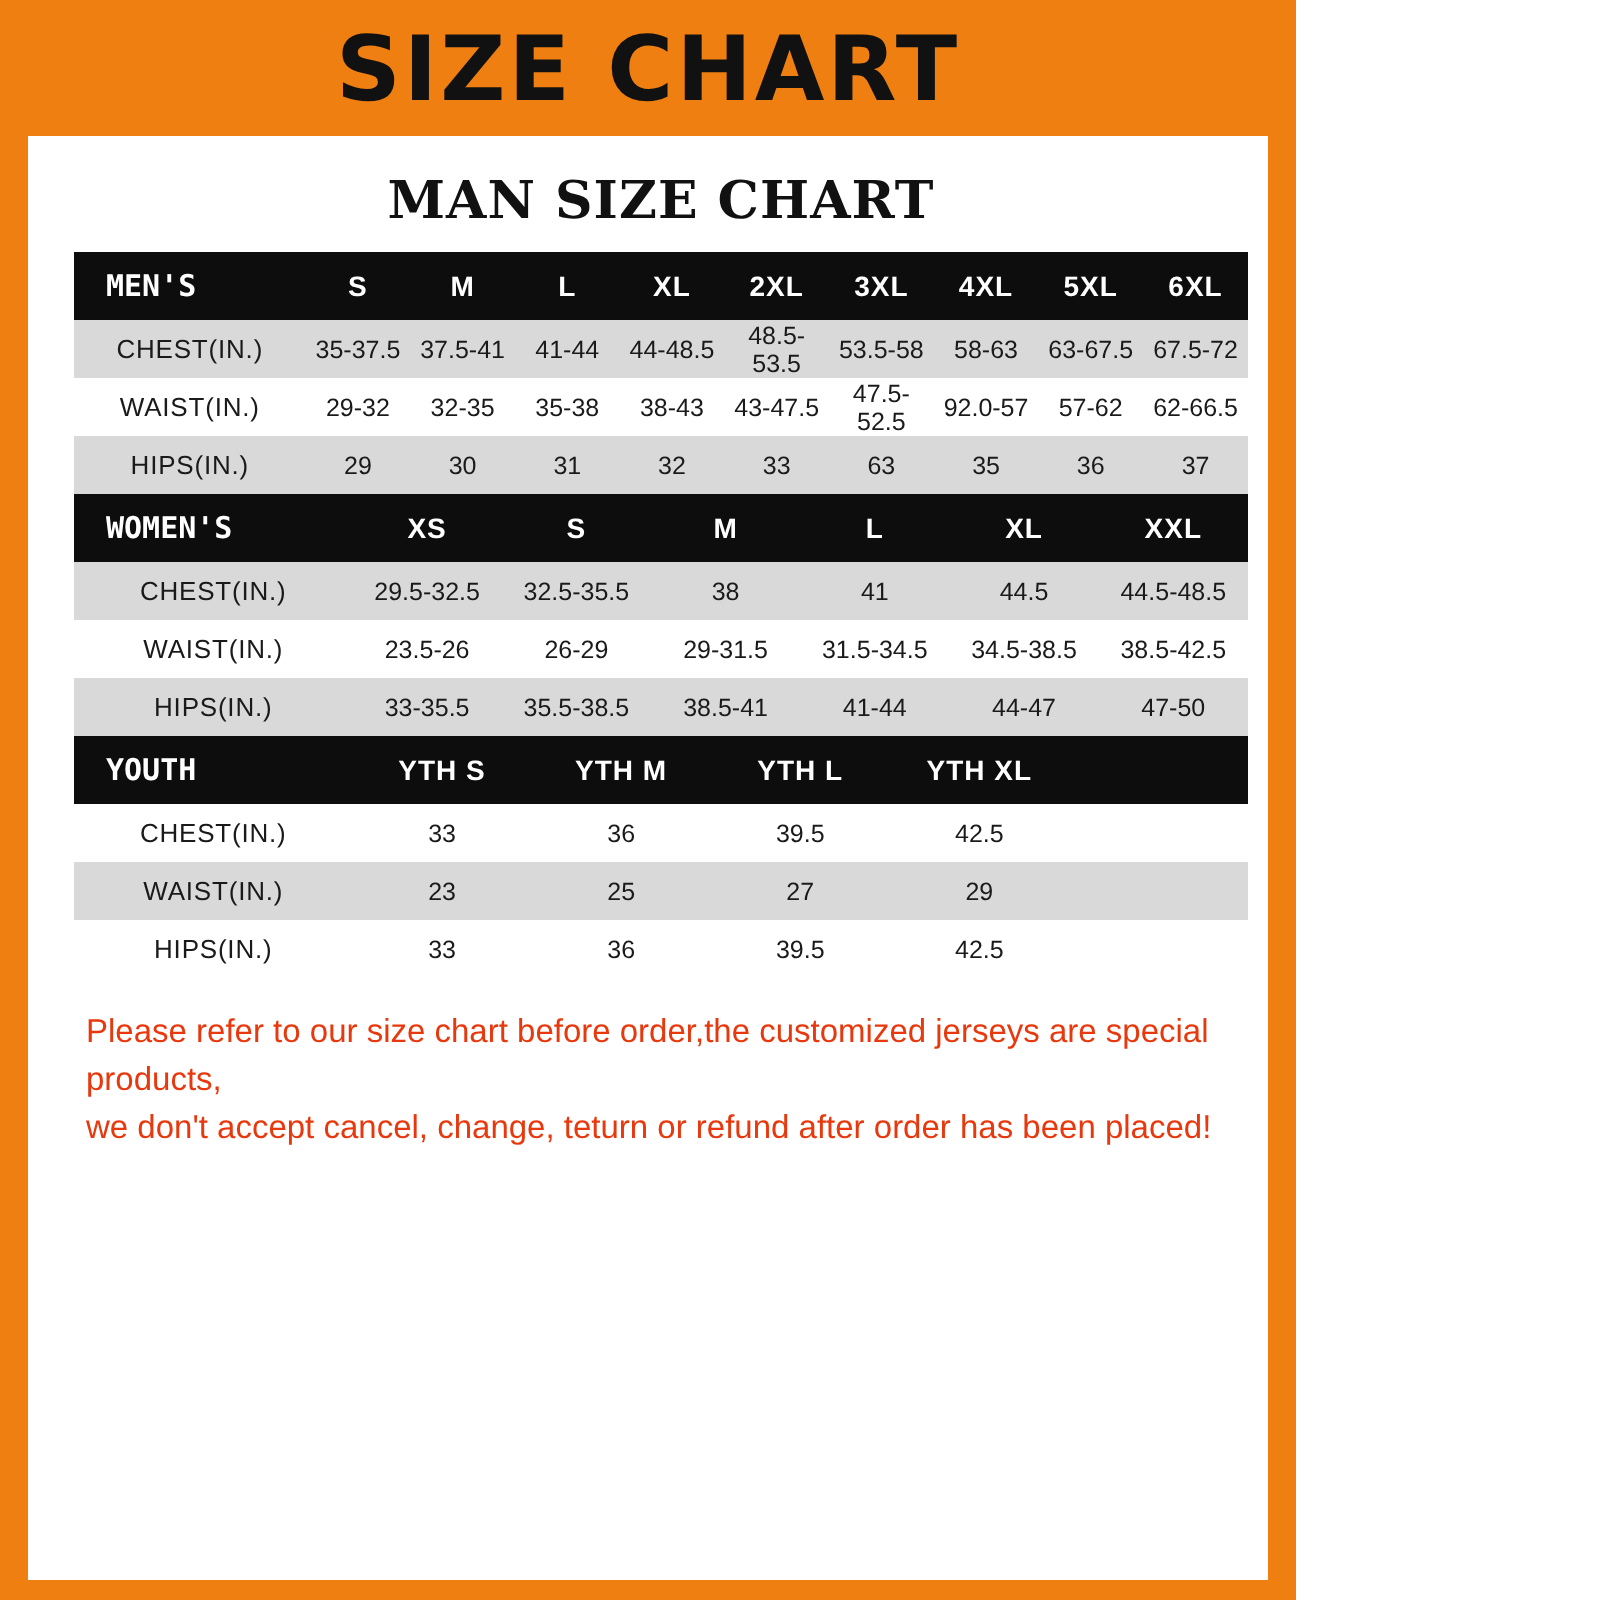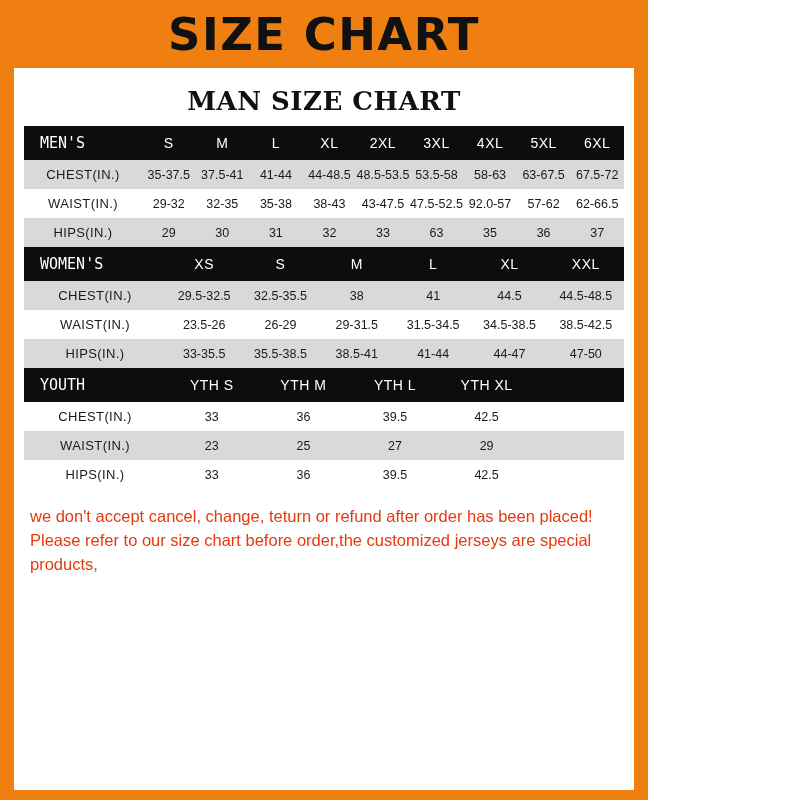--- a/index.html
+++ b/index.html
@@ -34,20 +34,21 @@
     font-weight: bold;
     font-size: 45px;
     letter-spacing: 1.5px;
     color: #111111;
     text-align: center;
     line-height: 1;
   }
   .content {
     padding: 0 10px;
     box-sizing: border-box;
+    margin-left: 13px;
   }
   .section-title {
     font-family: "DejaVu Serif", serif;
     font-weight: bold;
     font-size: 26px;
     color: #111111;
     text-align: center;
     margin: 18px 0 10px 0;
     letter-spacing: 0.5px;
   }
@@ -64,21 +65,21 @@
     padding: 0;
     height: 29px;
     vertical-align: middle;
     font-family: "Liberation Sans", sans-serif;
   }
   table.size-table thead tr {
     background: #0d0d0d;
   }
   table.size-table thead th {
     color: #ffffff;
-    font-weight: normal;
+    font-weight: bold;
     font-size: 14px;
     height: 34px;
     letter-spacing: 0.5px;
   }
   table.size-table thead th.corner {
     text-align: left;
     padding-left: 16px;
     font-family: "DejaVu Sans Mono", monospace;
     font-size: 15px;
     letter-spacing: 0px;
@@ -262,20 +263,20 @@
             <td>36</td>
             <td>39.5</td>
             <td>42.5</td>
             <td></td>
           </tr>
         </tbody>
       </table>
     </div>
 
     <div class="footer-note">
+      <div>Please refer to our size chart before order,the customized jerseys are special products,</div>
       <div>we don't accept cancel, change, teturn or refund after order has been placed!</div>
-      <div>Please refer to our size chart before order,the customized jerseys are special products,</div>
     </div>
 
   </div>
 
   <div class="footer-bottom-bar"></div>
 </div>
 
 </body></html>

